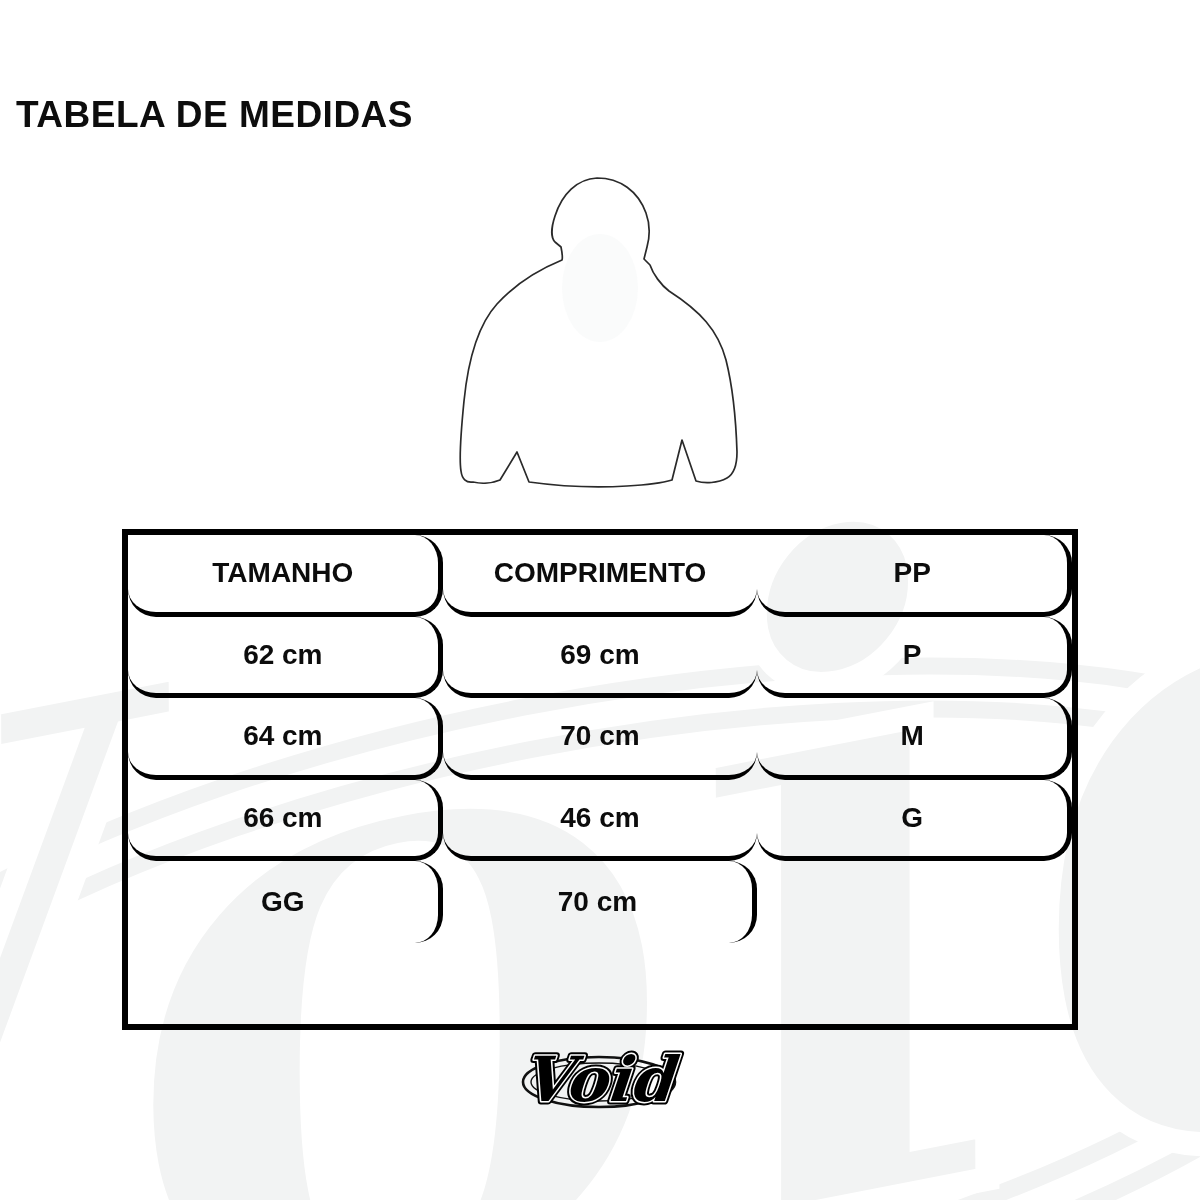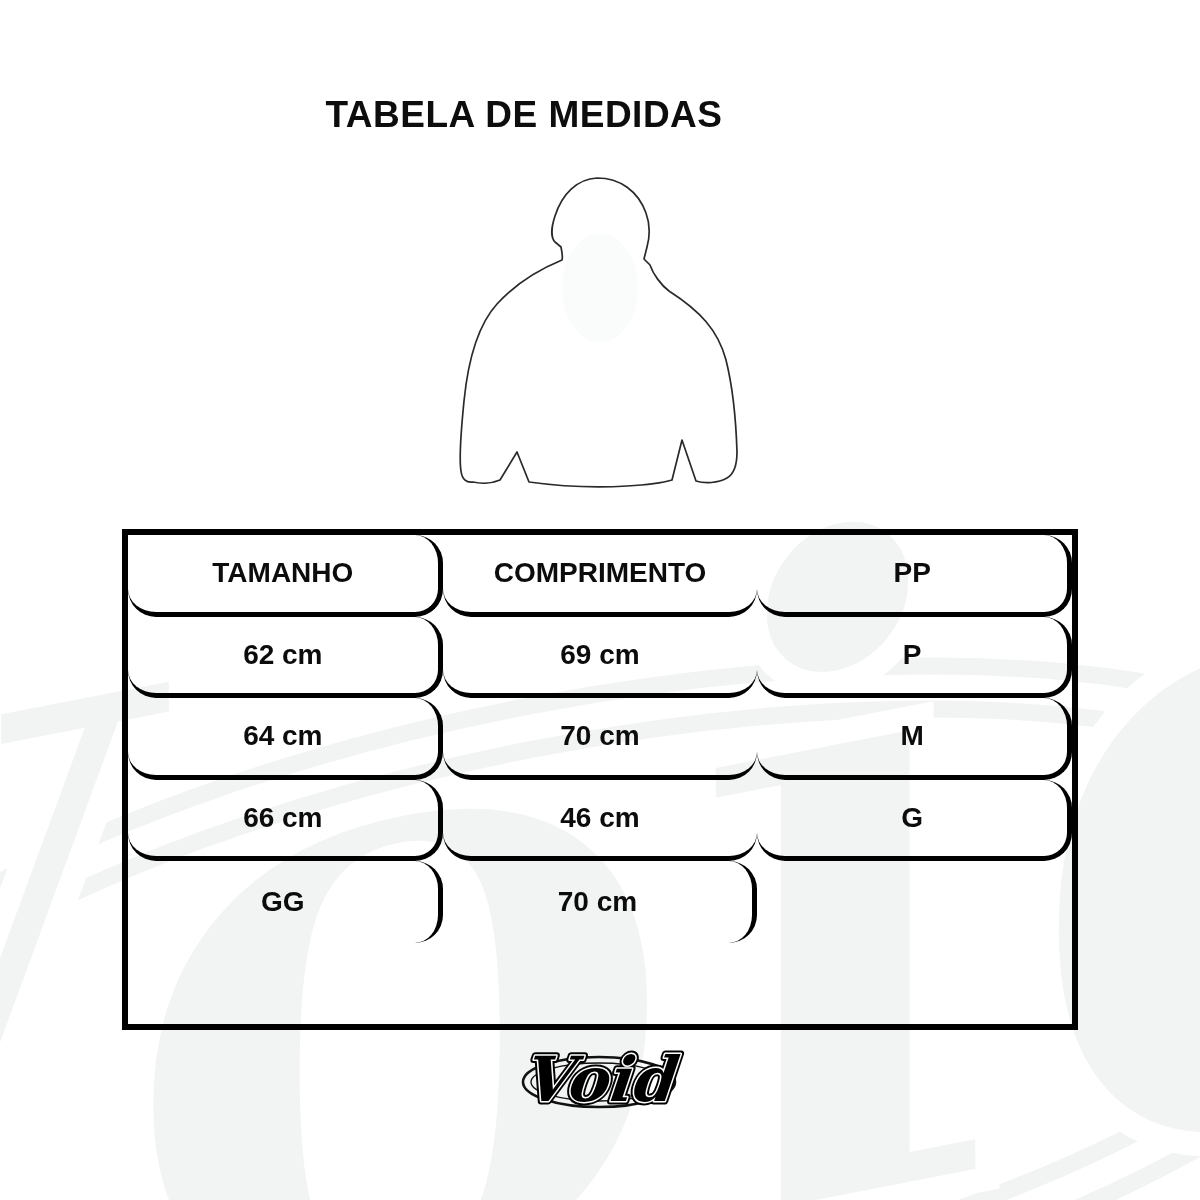--- a/index.html
+++ b/index.html
@@ -8,22 +8,21 @@
     width:1200px;height:1200px;
     margin:0 auto;
     background:#ffffff;
     overflow:hidden;
     font-family:"Liberation Sans", sans-serif;
     color:#0d0d0d;
   }
   svg.layer{position:absolute;left:0;top:0;pointer-events:none;}
   .page-title{
     position:absolute;
-    top:94px;left:4px;width:1040px;
-    text-align:center;
+    top:94px;left:16px;width:1040px;
     font-size:37px;
     font-weight:bold;
     letter-spacing:.5px;
     color:#0d0d0d;
     z-index:3;
   }
   .size-table{
     position:absolute;
     left:122px;top:529px;
     width:956px;height:501px;

